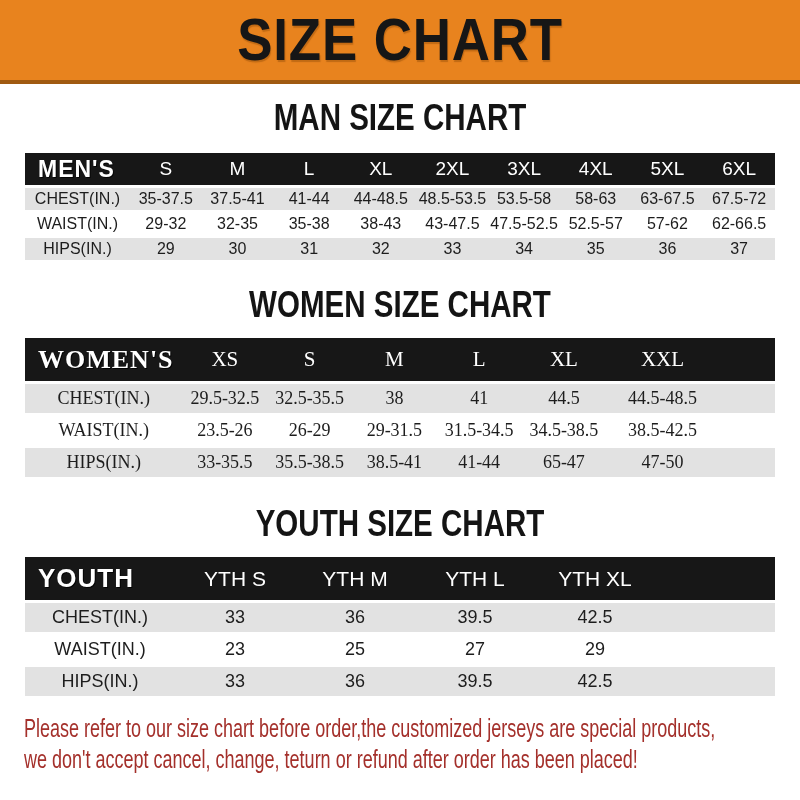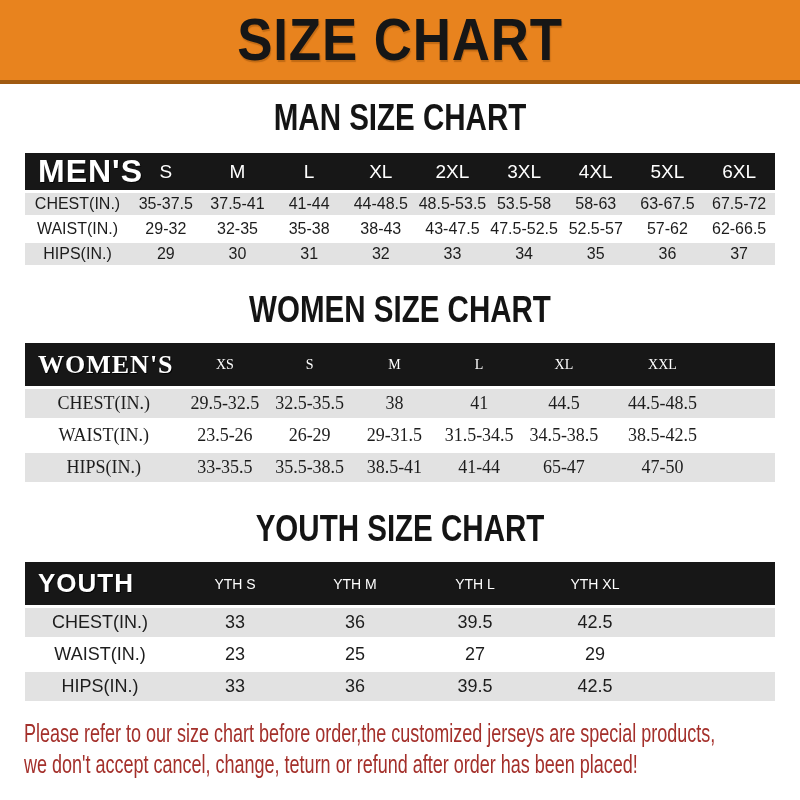--- a/index.html
+++ b/index.html
@@ -59,25 +59,25 @@
   }
   .size-table tbody td {
     text-align: center; color: #1d1d1d; padding: 0;
     white-space: nowrap;
   }
   .size-table tbody tr:nth-child(odd)  td { background: #E2E2E2; }
   .size-table tbody tr:nth-child(even) td { background: #ffffff; }
 
   
   .tbl-men thead th { height: 32px; font-size: 19px; }
-  .tbl-men thead th.group-label { font-size: 32px; }
+  .tbl-men thead th.group-label { font-size: 23px; }
   .tbl-men tbody td { height: 22px; font-size: 16px; }
 
   
-  .tbl-women thead th, .tbl-youth thead th { height: 43px; font-size: 14px; }
+  .tbl-women thead th, .tbl-youth thead th { height: 43px; font-size: 21px; }
   .tbl-women thead th.group-label, .tbl-youth thead th.group-label { font-size: 26px; }
   .tbl-women tbody td, .tbl-youth tbody td { height: 29px; font-size: 18px; }
 
   
   .disclaimer { margin: 14px 0 0 24px; }
   .disclaimer-line {
     display: block; color: #A4302B;
     font-size: 25px; line-height: 31px; font-weight: normal;
     transform: scaleX(0.72); transform-origin: 0 50%;
     white-space: nowrap;

